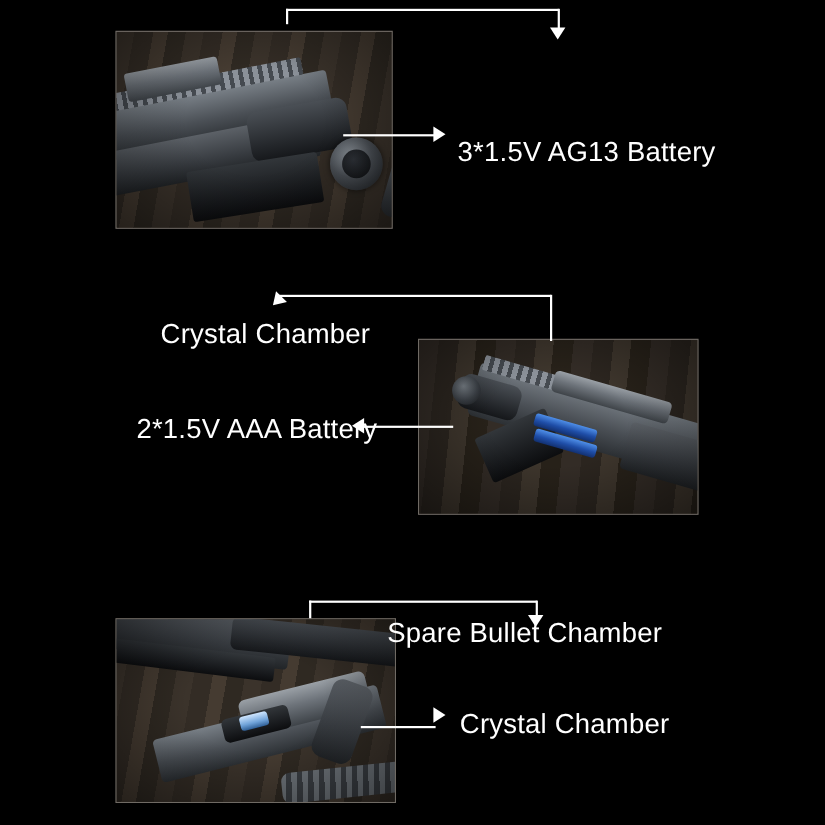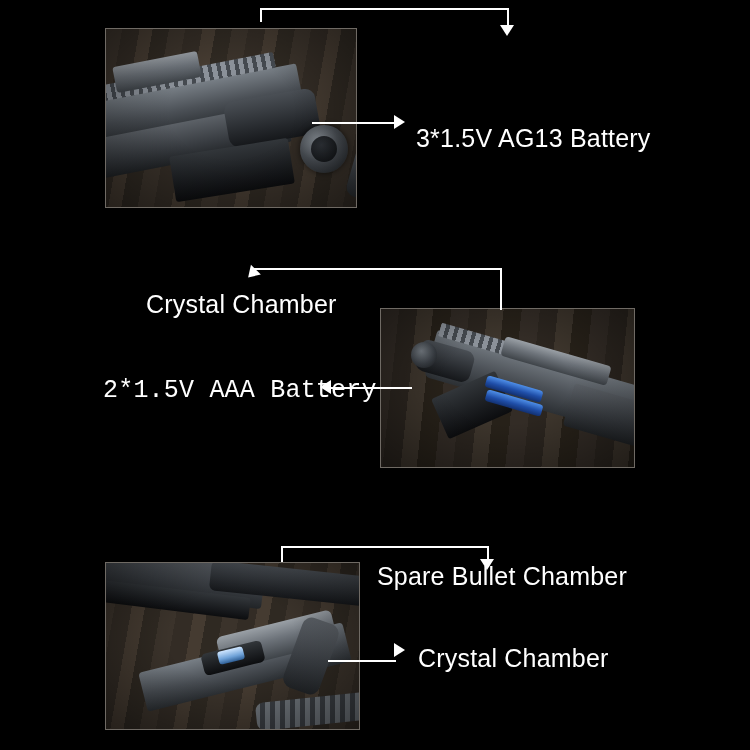--- a/index.html
+++ b/index.html
@@ -156,21 +156,21 @@
     <div class="vig"></div>
   </div>
 
   <div class="ln v" style="left:500px; top:268px; height:42px;"></div>
   <div class="ln h" style="left:252px; top:268px; width:249px;"></div>
   <div class="arrow down" style="left:245px; top:268px; transform:rotate(45deg);"></div>
   <div class="label big" style="left:146px; top:290px;">Crystal Chamber</div>
 
   <div class="ln h" style="left:330px; top:387px; width:82px;"></div>
   <div class="arrow left" style="left:320px; top:380px;"></div>
-  <div class="label big" style="left:103px; top:376px;font-family:Liberation Mono, monospace;">2*1.5V AAA Battery</div>
+  <div class="label big" style="left:124px; top:376px;">2*1.5V AAA Battery</div>
 
   <div class="photo" style="left:105px; top:562px; width:255px; height:168px;">
     <div class="wood"></div>
 
     <div class="part grey3" style="left:-12px; top:-6px; width:170px; height:42px; transform:rotate(7deg); border-radius:4px;"></div>
     <div class="part blk" style="left:-6px; top:26px; width:150px; height:22px; transform:rotate(7deg); border-radius:3px;"></div>
 
     <div class="part dark1" style="left:104px; top:6px; width:170px; height:30px; transform:rotate(6deg); border-radius:6px;"></div>
 
     <div class="part grey2" style="left:34px; top:84px; width:210px; height:40px; transform:rotate(-14deg); border-radius:4px;"></div>
@@ -184,19 +184,19 @@
     <div class="part" style="left:150px; top:134px; width:120px; height:28px; transform:rotate(-6deg); border-radius:8px;
                 background: repeating-linear-gradient(95deg,#6e747a 0px,#6e747a 5px,#3a3e43 5px,#3a3e43 10px);"></div>
 
     <div class="vig"></div>
   </div>
 
   <div class="ln v" style="left:281px; top:546px; height:16px;"></div>
   <div class="ln h" style="left:281px; top:546px; width:207px;"></div>
   <div class="ln v" style="left:487px; top:546px; height:14px;"></div>
   <div class="arrow down" style="left:480px; top:559px;"></div>
-  <div class="label big" style="left:377px; top:562px;">Spare Bullet Chamber</div>
+  <div class="label big" style="left:352px; top:562px;">Spare Bullet Chamber</div>
 
   <div class="ln h" style="left:328px; top:660px; width:68px;"></div>
   <div class="arrow right" style="left:394px; top:643px;"></div>
   <div class="label big" style="left:418px; top:644px;">Crystal Chamber</div>
 
 </div>
 
 </body></html>

